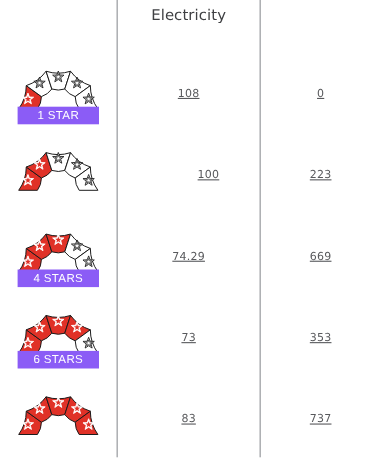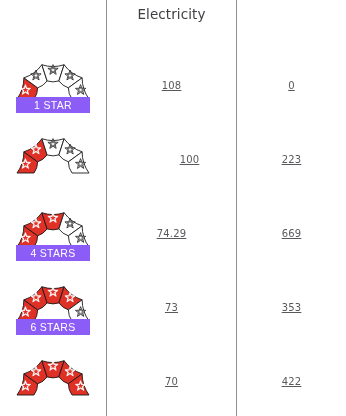--- a/index.html
+++ b/index.html
@@ -245,17 +245,17 @@
             <path d="M 20.95 15.54 L 21.69 17.52 L 23.81 17.61 L 22.15 18.93 L 22.72 20.97 L 20.95 19.80 L 19.19 20.97 L 19.76 18.93 L 18.10 17.61 L 20.21 17.52 Z" fill="#E03127" stroke="none"></path>
             <path d="M 38.00 7.60 L 39.33 11.17 L 43.14 11.33 L 40.16 13.70 L 41.17 17.37 L 38.00 15.27 L 34.83 17.37 L 35.84 13.70 L 32.86 11.33 L 36.67 11.17 Z" fill="#FFFFFF" stroke="#FFFFFF" stroke-width="0.8" stroke-linejoin="round"></path>
             <path d="M 38.00 10.00 L 38.74 11.98 L 40.85 12.07 L 39.20 13.39 L 39.76 15.43 L 38.00 14.26 L 36.24 15.43 L 36.80 13.39 L 35.15 12.07 L 37.26 11.98 Z" fill="#E03127" stroke="none"></path>
             <path d="M 55.05 13.14 L 56.38 16.70 L 60.18 16.87 L 57.20 19.24 L 58.22 22.91 L 55.05 20.81 L 51.87 22.91 L 52.89 19.24 L 49.91 16.87 L 53.71 16.70 Z" fill="#FFFFFF" stroke="#FFFFFF" stroke-width="0.8" stroke-linejoin="round"></path>
             <path d="M 55.05 15.54 L 55.79 17.52 L 57.90 17.61 L 56.24 18.93 L 56.81 20.97 L 55.05 19.80 L 53.28 20.97 L 53.85 18.93 L 52.19 17.61 L 54.31 17.52 Z" fill="#E03127" stroke="none"></path>
             <path d="M 65.58 27.64 L 66.91 31.20 L 70.72 31.37 L 67.74 33.74 L 68.75 37.41 L 65.58 35.31 L 62.41 37.41 L 63.42 33.74 L 60.44 31.37 L 64.25 31.20 Z" fill="#FFFFFF" stroke="#FFFFFF" stroke-width="0.8" stroke-linejoin="round"></path>
             <path d="M 65.58 30.04 L 66.32 32.02 L 68.43 32.11 L 66.78 33.43 L 67.34 35.47 L 65.58 34.30 L 63.82 35.47 L 64.38 33.43 L 62.73 32.11 L 64.84 32.02 Z" fill="#E03127" stroke="none"></path>
           </svg>
         </div>
       </div>
-      <div class="cell" style="top: 346px; height: 70px; left: 107px; width: 129px;">70</div>
-      <div class="cell" style="top: 346px; height: 70px; left: 237px; width: 109px;">422</div>
+      <div class="cell" style="top: 346px; height: 70px; left: 107px; width: 129px;">83</div>
+      <div class="cell" style="top: 346px; height: 70px; left: 237px; width: 109px;">737</div>
     </div>
 
 </div>
 
 </body></html>

